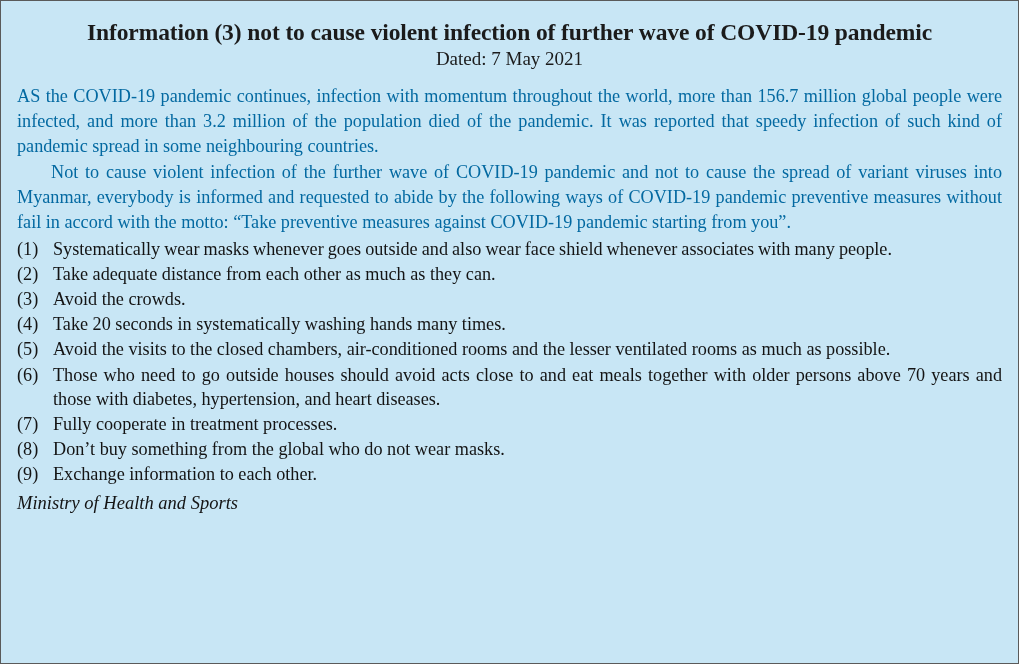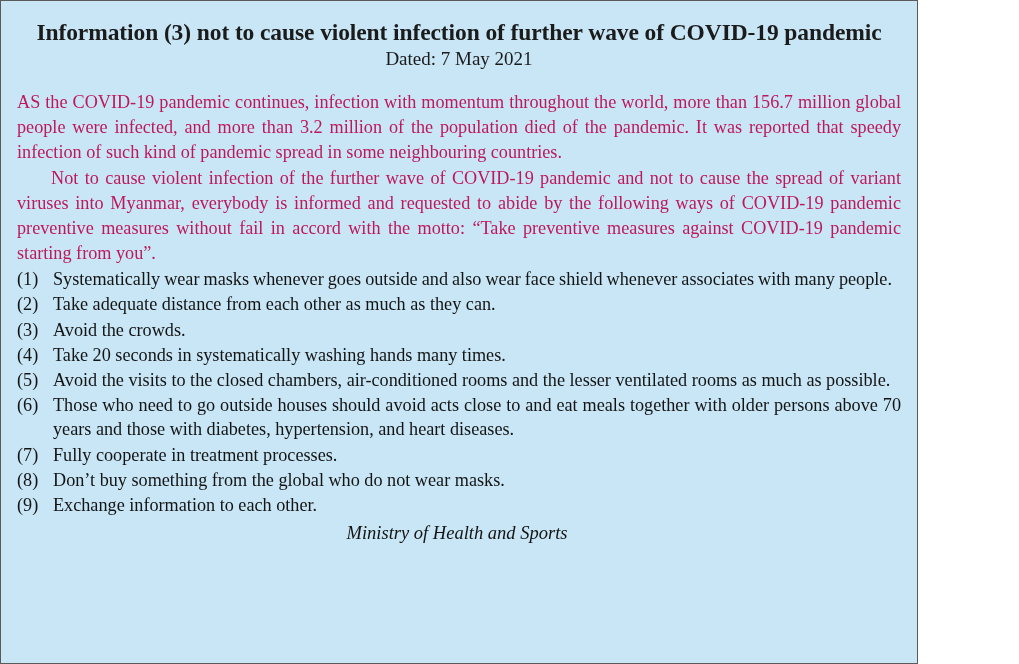--- a/index.html
+++ b/index.html
@@ -7,21 +7,21 @@
     padding: 0;
   }
   body {
     width: 1019px;
     height: 664px;
     background: #ffffff;
     font-family: "Liberation Serif", serif;
   }
   .notice {
     box-sizing: border-box;
-    width: 918px;
+    width: 1019px;
     height: 664px;
     background: #c8e6f5;
     border: 1px solid #5a5a5a;
     padding: 14px 16px 8px 16px;
     position: relative;
   }
   .title {
     text-align: center;
     font-size: 23.5px;
     font-weight: bold;
@@ -31,25 +31,25 @@
     line-height: 1.15;
   }
   .dateline {
     text-align: center;
     font-size: 19px;
     color: #1b1b1b;
     margin: 2px 0 0 0;
   }
   .para {
     font-size: 18.2px;
-    color: #be185d;
+    color: #0369a1;
     text-align: justify;
     text-justify: inter-word;
     line-height: 1.36;
-    margin: 20px 0 0 0;
+    margin: 14px 0 0 0;
   }
   .para.second {
     margin-top: 2px;
     text-indent: 34px;
   }
   .list {
     margin: 2px 0 0 0;
     padding: 0;
     list-style: none;
   }
@@ -70,21 +70,21 @@
   .item-text {
     flex: 1 1 auto;
     text-align: justify;
     text-justify: inter-word;
     text-indent: 0;
   }
   .item-text.tight {
     word-spacing: -0.5px;
   }
   .signature {
-    text-align: center;
+    text-align: left;
     font-style: italic;
     font-size: 18.5px;
     color: #141414;
     margin-top: 6px;
     padding-right: 4px;
   }
 </style>
 </head>
 <body>
 

